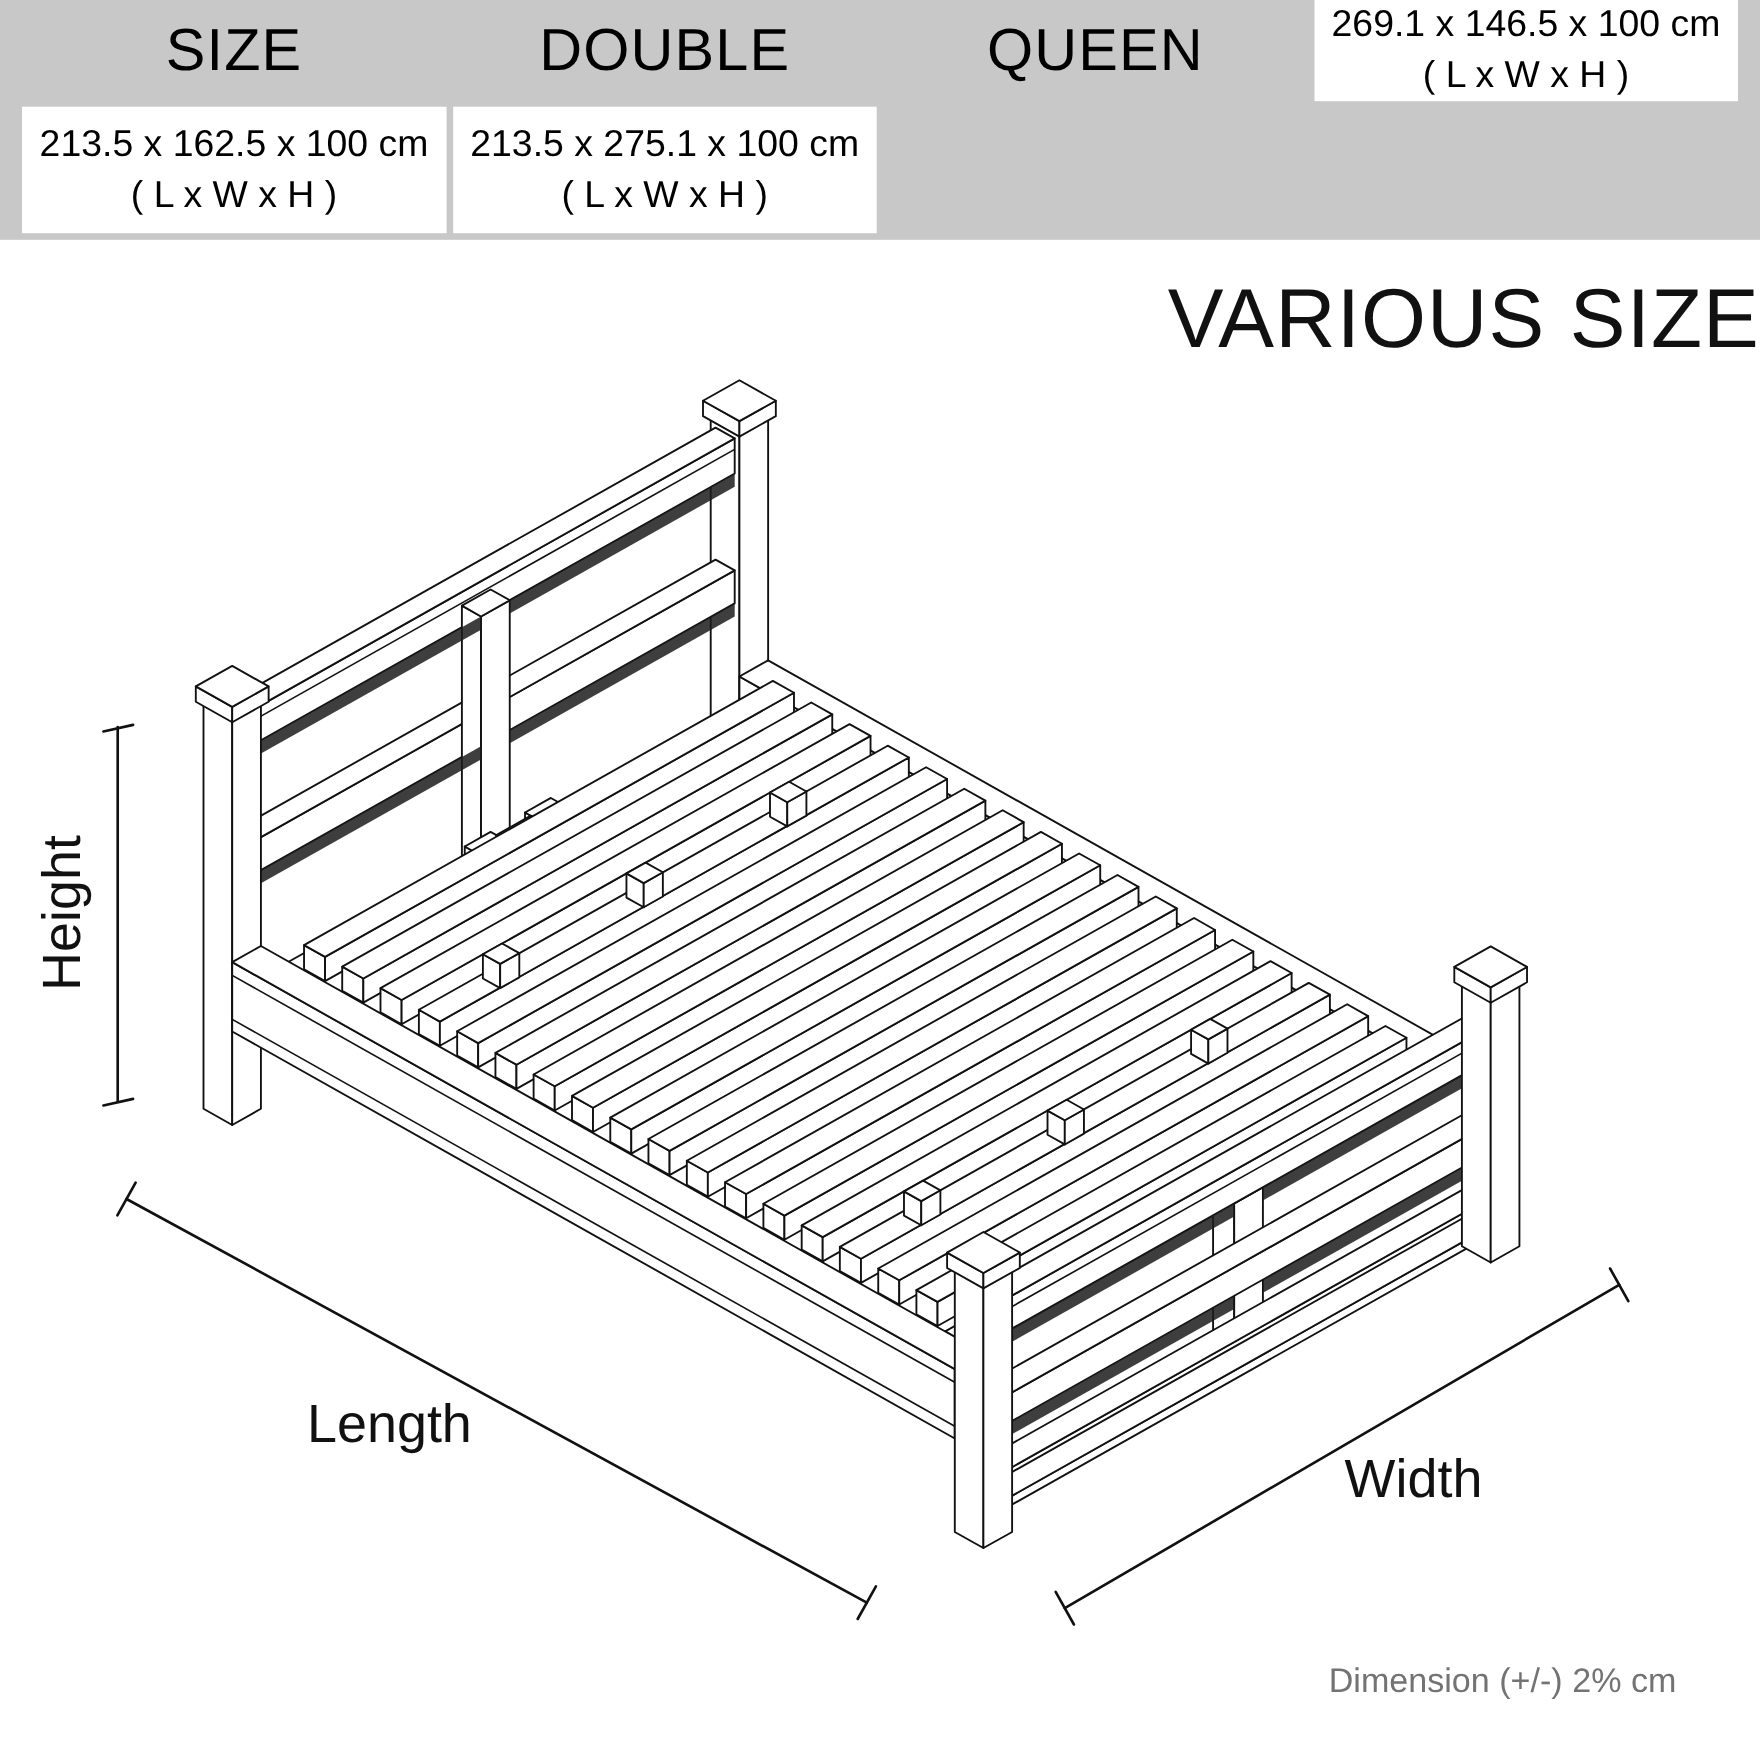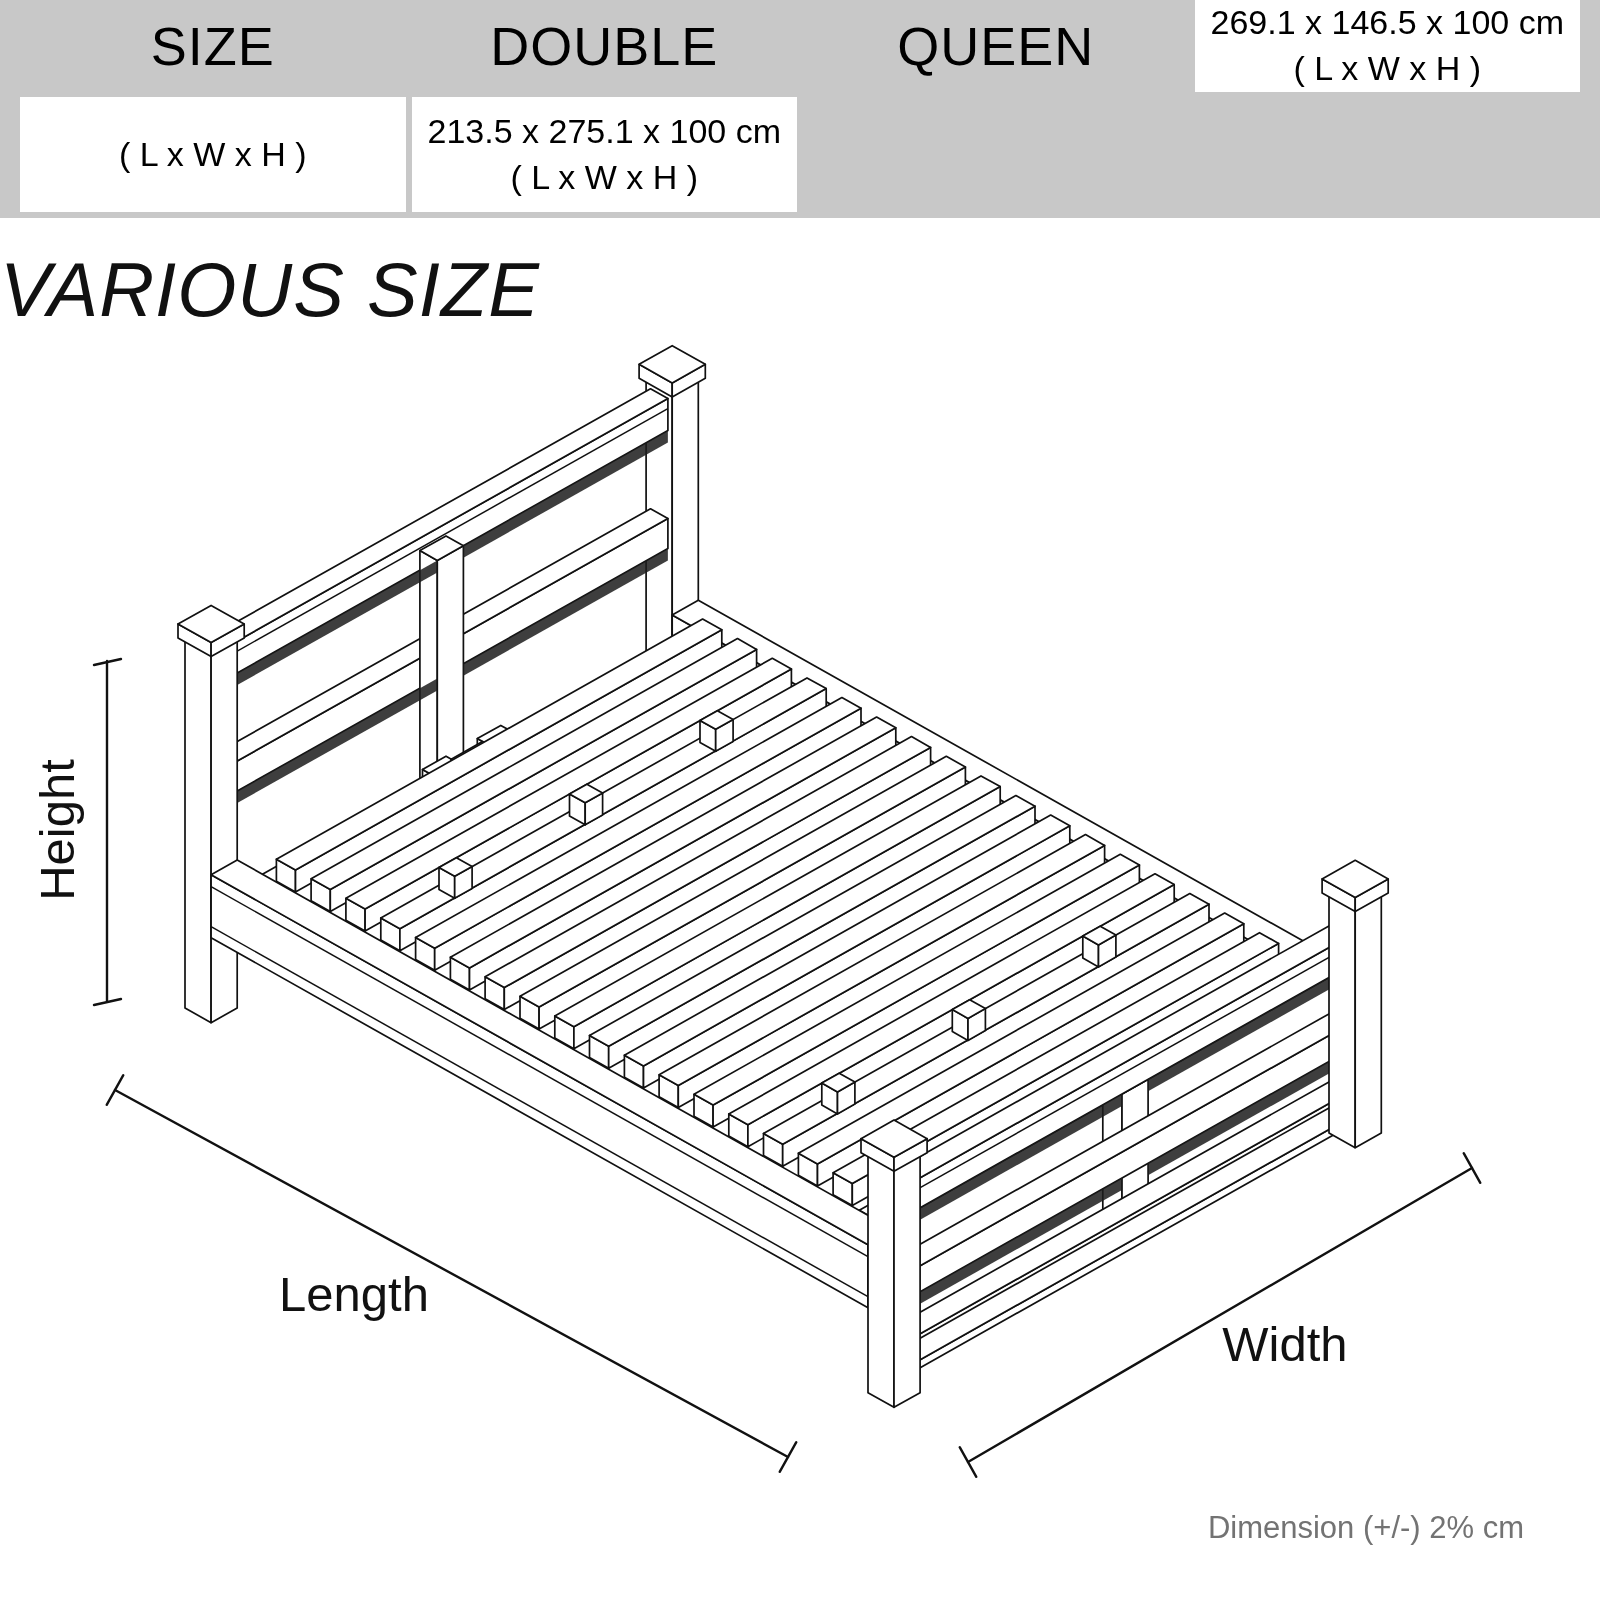--- a/index.html
+++ b/index.html
@@ -8,41 +8,42 @@
   
   .size-table{position:absolute;left:0;top:0;width:1600px;height:218px;background:#c8c8c8;
     display:grid;grid-template-columns:repeat(4,1fr);grid-template-rows:92px 115px;
     column-gap:6px;row-gap:5px;padding:0 20px 6px;box-sizing:border-box;}
   .hcell{display:flex;align-items:center;justify-content:center;
     font-size:54px;letter-spacing:1px;color:#000;}
   .bcell{background:#fff;display:flex;flex-direction:column;align-items:center;justify-content:center;
     font-size:34px;line-height:1.35;text-align:center;}
   .bcell.rowlabel{font-size:37px;}
   
-  .page-title{position:absolute;left:0;top:246px;width:1600px;text-align:left;
-    font-size:76px;letter-spacing:1px;color:#111;font-style:italic;}
+  .page-title{position:absolute;left:0;top:246px;width:1600px;text-align:right;
+    font-size:76px;letter-spacing:1px;color:#111;}
   
   svg#diagram{position:absolute;left:0;top:0;width:1600px;height:1600px;}
   .dimlabel{font-family:"Liberation Sans",sans-serif;font-size:49px;fill:#111;}
   
   .footnote{position:absolute;right:76px;top:1510px;font-size:31px;color:#737373;}
 </style>
 </head>
 <body>
 
 <div class="size-table">
   <div class="hcell">SIZE</div>
   <div class="hcell">DOUBLE</div>
   <div class="hcell">QUEEN</div>
 
   <div class="bcell">
     <span>269.1 x 146.5 x 100 cm</span>
     <span>( L x W x H )</span>
   </div>
   <div class="bcell">
+    <span>213.5 x 162.5 x 100 cm</span>
     <span>( L x W x H )</span>
   </div>
   <div class="bcell">
     <span>213.5 x 275.1 x 100 cm</span>
     <span>( L x W x H )</span>
   </div>
 </div>
 
 <div class="page-title">VARIOUS SIZE</div>
 

